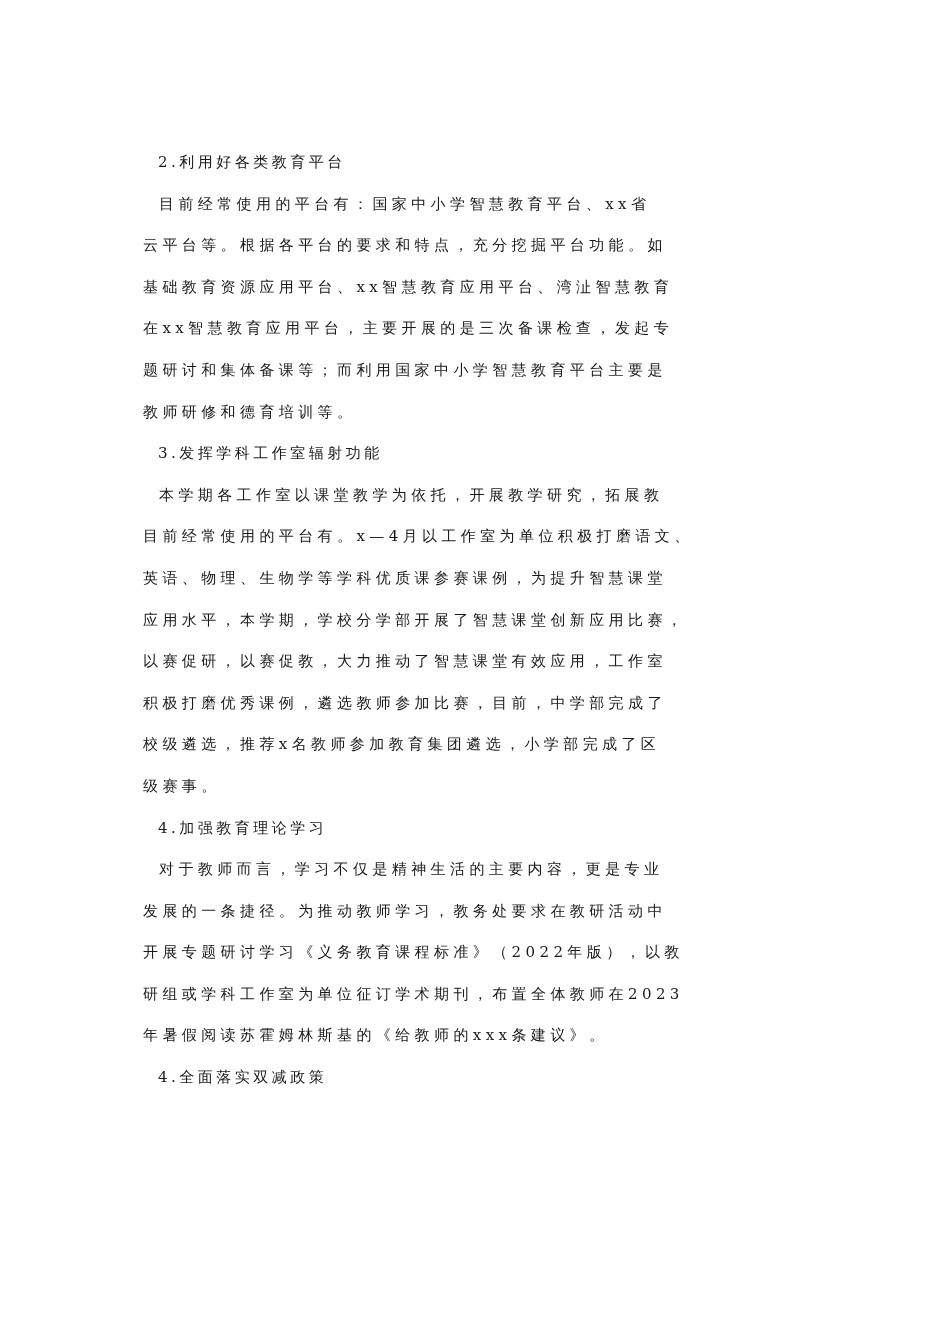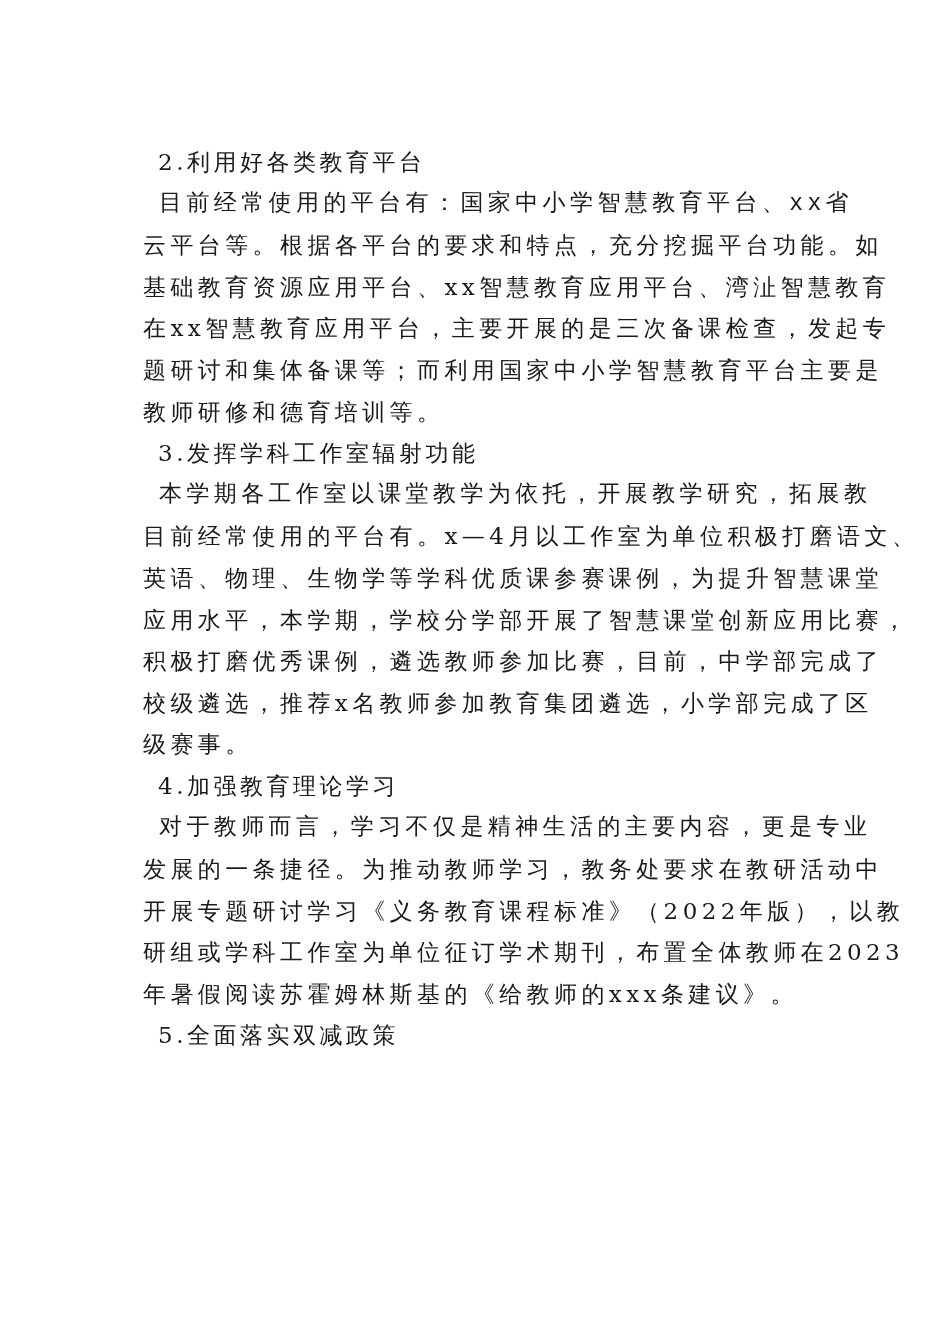--- a/index.html
+++ b/index.html
@@ -1,45 +1,46 @@
 <!DOCTYPE html>
 <html><head>
 <meta charset="utf-8">
 <style>
   html, body { margin:0; padding:0; background:#ffffff; }
   body { width:950px; height:1344px; position:relative; overflow:hidden;
          font-family:"DejaVu Serif","Liberation Serif",serif; color:#1a1a1a; }
   .page { position:absolute; left:143px; top:142px; width:690px; }
-  .line { height:41.6px; line-height:41.6px; font-size:23px; white-space:nowrap;
+  .line { height:41.6px; line-height:41.6px; font-size:15px; white-space:nowrap;
           letter-spacing:4.4px; }
-  .indent { padding-left:16px;font-family:Liberation Mono, monospace; }
+  .indent { padding-left:16px; }
   .heading { padding-left:15px; letter-spacing:3.5px; }
 </style>
 </head>
 <body>
 
 <div class="page">
   <div class="line heading">2.利用好各类教育平台</div>
   <div class="line indent">目前经常使用的平台有：国家中小学智慧教育平台、xx省</div>
   <div class="line">云平台等。根据各平台的要求和特点，充分挖掘平台功能。如</div>
   <div class="line">基础教育资源应用平台、xx智慧教育应用平台、湾沚智慧教育</div>
   <div class="line">在xx智慧教育应用平台，主要开展的是三次备课检查，发起专</div>
   <div class="line">题研讨和集体备课等；而利用国家中小学智慧教育平台主要是</div>
   <div class="line">教师研修和德育培训等。</div>
 
   <div class="line heading">3.发挥学科工作室辐射功能</div>
   <div class="line indent">本学期各工作室以课堂教学为依托，开展教学研究，拓展教</div>
   <div class="line">目前经常使用的平台有。x—4月以工作室为单位积极打磨语文、</div>
   <div class="line">英语、物理、生物学等学科优质课参赛课例，为提升智慧课堂</div>
   <div class="line">应用水平，本学期，学校分学部开展了智慧课堂创新应用比赛，</div>
+  <div class="line">以赛促研，以赛促教，大力推动了智慧课堂有效应用，工作室</div>
   <div class="line">积极打磨优秀课例，遴选教师参加比赛，目前，中学部完成了</div>
   <div class="line">校级遴选，推荐x名教师参加教育集团遴选，小学部完成了区</div>
   <div class="line">级赛事。</div>
 
   <div class="line heading">4.加强教育理论学习</div>
   <div class="line indent">对于教师而言，学习不仅是精神生活的主要内容，更是专业</div>
   <div class="line">发展的一条捷径。为推动教师学习，教务处要求在教研活动中</div>
   <div class="line">开展专题研讨学习《义务教育课程标准》（2022年版），以教</div>
   <div class="line">研组或学科工作室为单位征订学术期刊，布置全体教师在2023</div>
   <div class="line">年暑假阅读苏霍姆林斯基的《给教师的xxx条建议》。</div>
 
-  <div class="line heading">5.全面落实双减政策</div>
+  <div class="line heading">4.全面落实双减政策</div>
 </div>
 
 </body></html>

